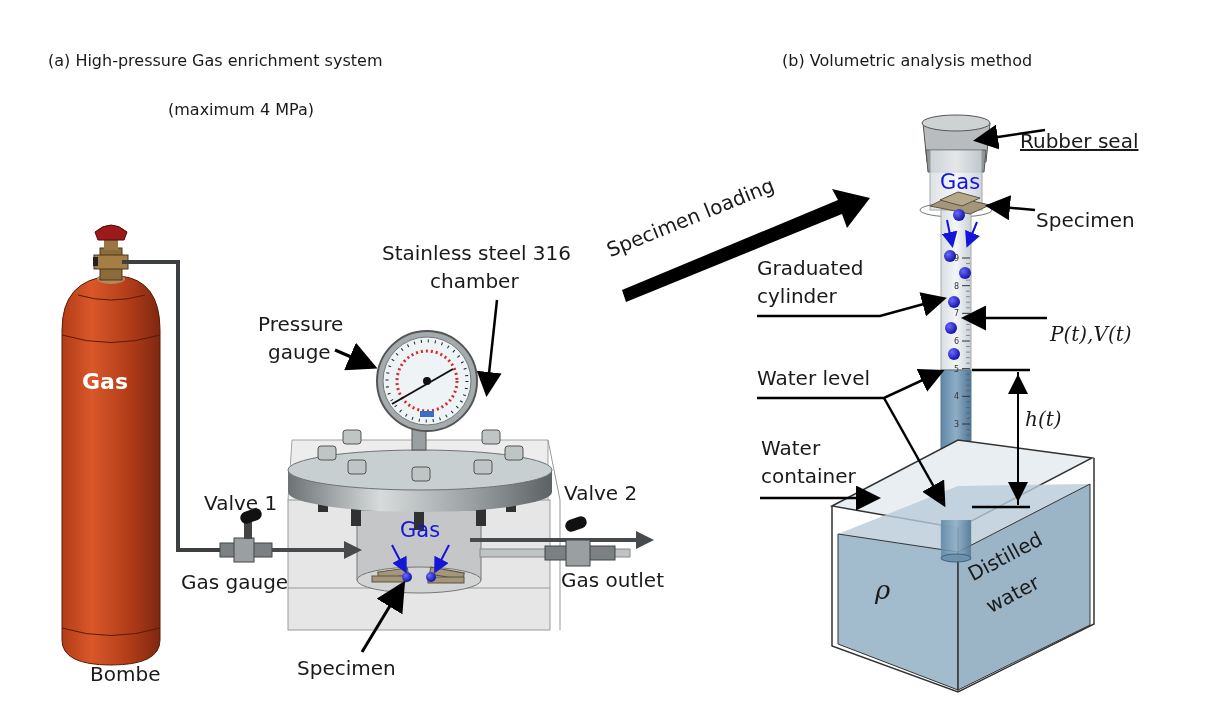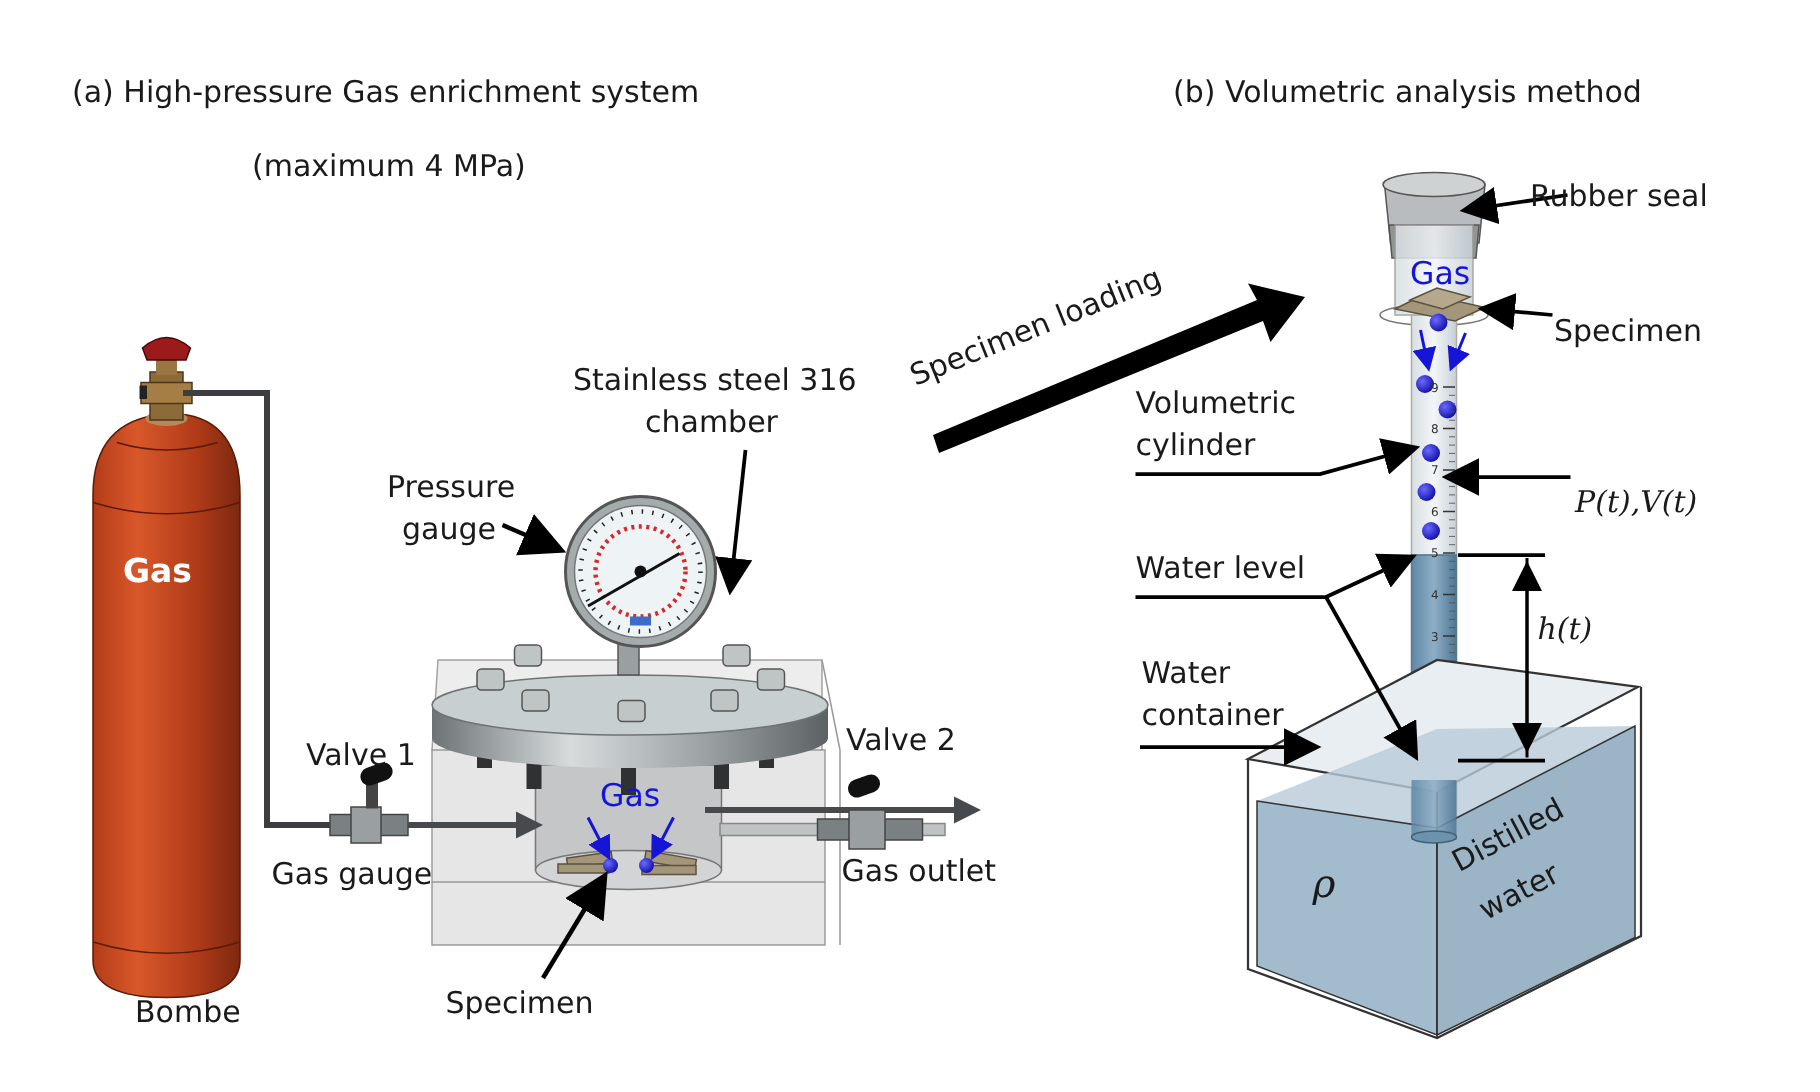--- a/index.html
+++ b/index.html
@@ -1,19 +1,19 @@
 <!DOCTYPE html>
 <html><head>
 <meta charset="utf-8">
 <style>
   html, body { margin:0; padding:0; background:#ffffff; }
   body { width:1213px; height:728px; position:relative; overflow:hidden;
          font-family:"DejaVu Sans", sans-serif; color:#1a1a1a; }
   .lbl { position:absolute; font-size:20px; line-height:24px; white-space:nowrap; }
-  .title { font-size:20px; line-height:30px; }
+  .title { font-size:16px; line-height:30px; }
   .blue { color:#1515d8; }
   .math { font-family:"DejaVu Serif", serif; font-style:italic; }
   svg.main { position:absolute; left:0; top:0; }
 </style>
 </head>
 <body>
 
 <svg class="main" width="1213" height="728" viewBox="0 0 1213 728">
   <defs>
     <linearGradient id="redGrad" x1="0" x2="1" y1="0" y2="0">
@@ -268,24 +268,24 @@
 <div class="lbl" style="left:268px;top:340px;">gauge</div>
 <div class="lbl" style="left:382px;top:241px;">Stainless steel 316</div>
 <div class="lbl" style="left:430px;top:269px;">chamber</div>
 <div class="lbl blue" style="left:400px;top:518px;font-size:21px;">Gas</div>
 <div class="lbl" style="left:564px;top:481px;">Valve 2</div>
 <div class="lbl" style="left:561px;top:568px;">Gas outlet</div>
 <div class="lbl" style="left:297px;top:656px;">Specimen</div>
 
 <div class="lbl" style="left:612px;top:238px;transform:rotate(-22deg);transform-origin:left bottom;">Specimen loading</div>
 
-<div class="lbl" style="left:1020px;top:118px;">Rubber seal</div>
+<div class="lbl" style="left:1020px;top:129px;text-decoration:underline;">Rubber seal</div>
 <div class="lbl blue" style="left:940px;top:170px;font-size:21px;">Gas</div>
 <div class="lbl" style="left:1036px;top:208px;">Specimen</div>
-<div class="lbl" style="left:757px;top:256px;">Volumetric</div>
+<div class="lbl" style="left:757px;top:256px;">Graduated</div>
 <div class="lbl" style="left:757px;top:284px;">cylinder</div>
 <div class="lbl math" style="left:1050px;top:306px;margin-top:16px;">P(t),V(t)</div>
 <div class="lbl" style="left:757px;top:366px;">Water level</div>
 <div class="lbl math" style="left:1025px;top:407px;">h(t)</div>
 <div class="lbl" style="left:761px;top:436px;">Water</div>
 <div class="lbl" style="left:761px;top:464px;">container</div>
 <div class="lbl math" style="left:875px;top:578px;font-size:26px;">ρ</div>
 <div class="lbl" style="left:975px;top:562px;transform:rotate(-28deg);transform-origin:left bottom;">Distilled</div>
 <div class="lbl" style="left:993px;top:594px;transform:rotate(-28deg);transform-origin:left bottom;">water</div>
 

